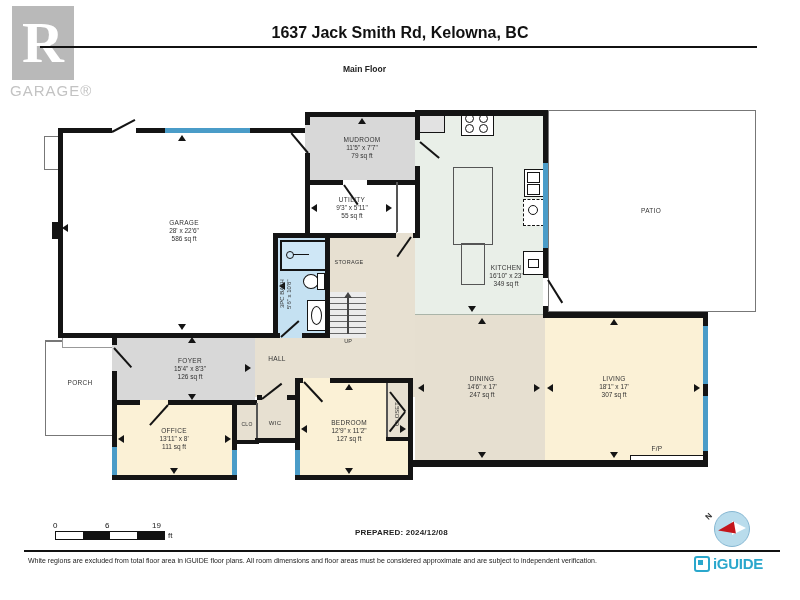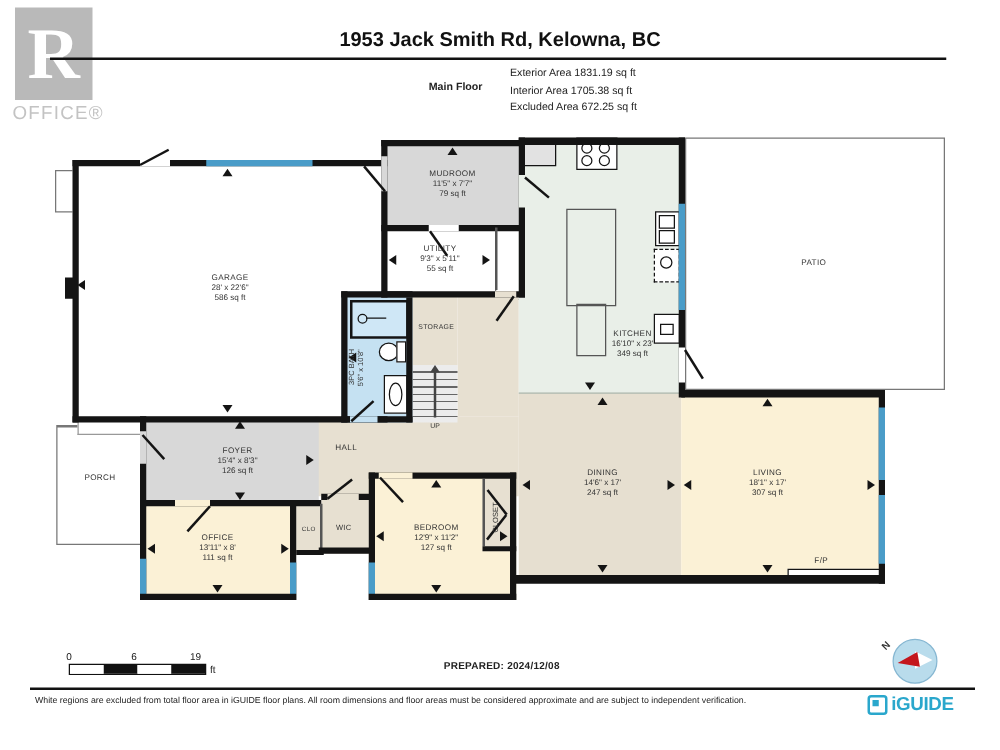--- a/index.html
+++ b/index.html
@@ -57,29 +57,24 @@
   .dash{border-style:dashed !important;}
 </style>
 </head>
 <body>
 
 <div id="page">
 
   <div id="rlogo-block">
     <div id="rlogo-r">R</div>
   </div>
-  <div id="rlogo-text">OFFICE®</div>
-  <div id="title">1953 Jack Smith Rd, Kelowna, BC</div>
+  <div id="rlogo-text">GARAGE®</div>
+  <div id="title">1637 Jack Smith Rd, Kelowna, BC</div>
   <div id="rule"></div>
   <div id="floor-label">Main Floor</div>
-  <div id="floor-areas">
-    <div>Exterior Area 1831.19 sq ft</div>
-    <div>Interior Area 1705.38 sq ft</div>
-    <div>Excluded Area 672.25 sq ft</div>
-  </div>
 
   <div id="plan" class="abs" style="left:0;top:0;width:800px;height:520px">
 
     <div class="outline" style="left:548px;top:110px;width:206px;height:200px"></div>
     <div class="outline" style="left:45px;top:340px;width:67px;height:93px;border-top-width:2px"></div>
     <div class="outline" style="left:44px;top:136px;width:14px;height:32px"></div>
     <div class="outline" style="left:62px;top:333px;width:158px;height:14px;border-top:none;border-color:#999"></div>
 
     <div class="room" style="left:58px;top:128px;width:252px;height:210px;background:#fff"></div>
     <div class="room" style="left:305px;top:112px;width:115px;height:73px;background:#d8d8d8"></div>

